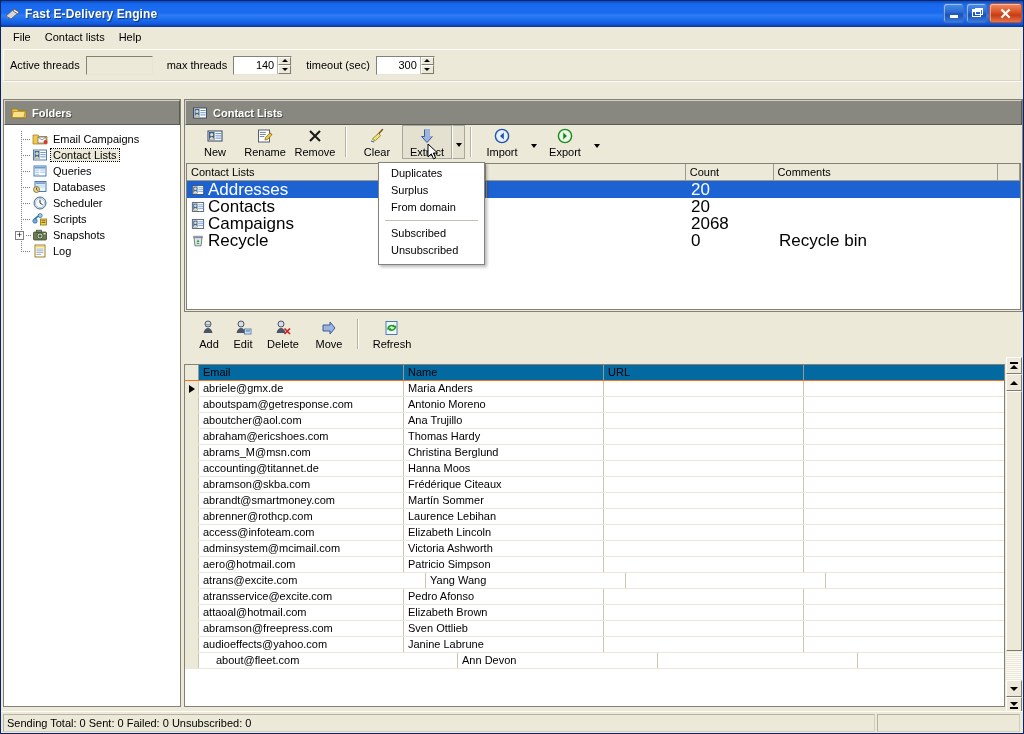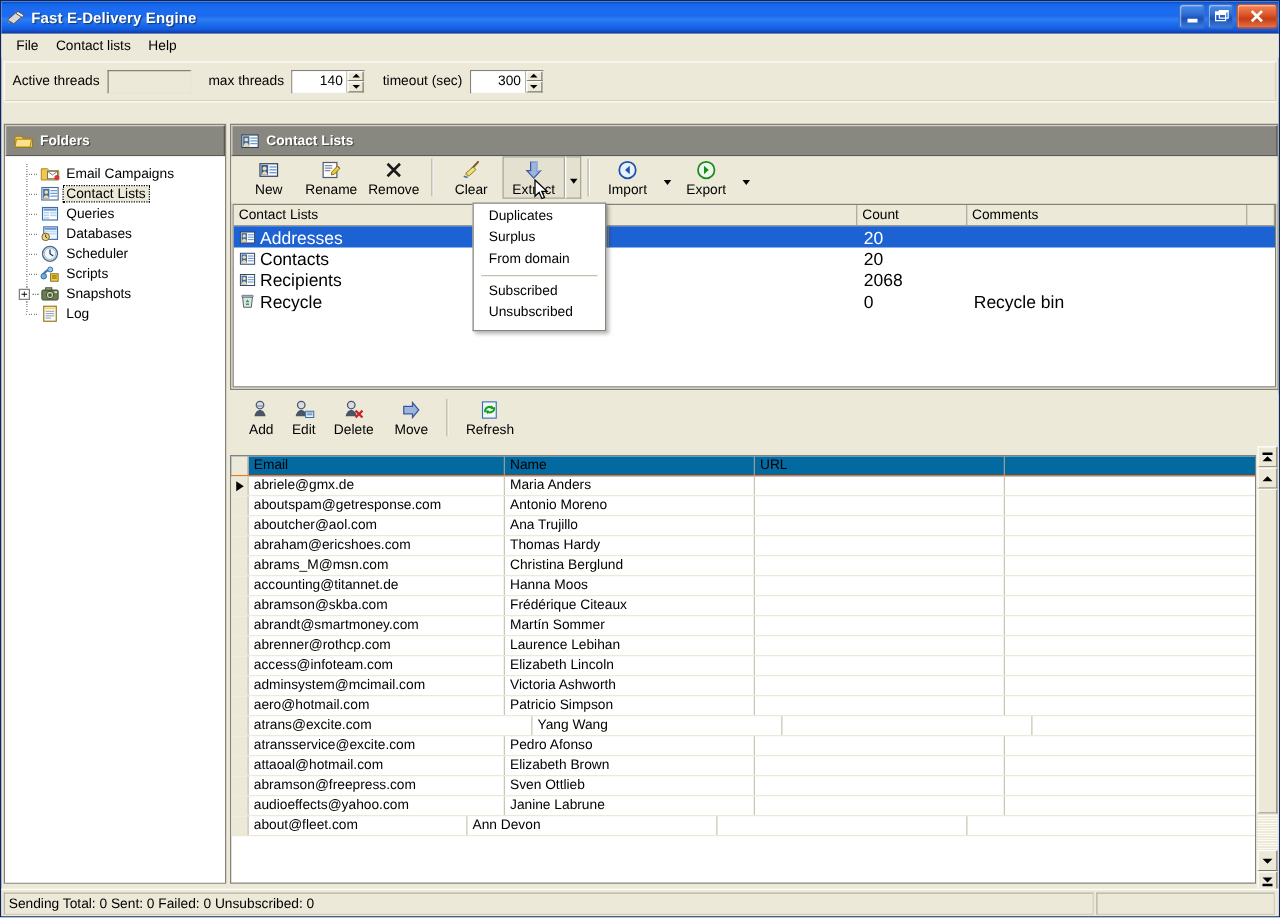--- a/index.html
+++ b/index.html
@@ -254,21 +254,21 @@
     box-sizing: border-box;
   }
   .gcell-h {
     font-size: 11px; line-height: 16px; padding-left: 4px;
     border-right: 1px solid #9c9a8e;
     box-sizing: border-box; overflow: hidden; white-space: nowrap;
     background: #ece9d8;
   }
   .grow { display: flex; height: 17px; box-sizing: border-box; }
   .gcell {
-    font-size: 14px; line-height: 16px; padding-left: 4px;
+    font-size: 17px; line-height: 16px; padding-left: 4px;
     box-sizing: border-box; overflow: hidden; white-space: nowrap;
     display: flex; align-items: center;
   }
   .grow.sel { background: #1c62d3; color: #fff; }
   .grow.sel .gcell { color: #fff; }
   .sel-marker { border-right: 1px solid #b08c44; }
 
   .li-icon { width: 14px; height: 14px; margin-right: 3px; flex: none; position: relative; }
 
   
@@ -796,21 +796,21 @@
             <svg width="14" height="14" viewBox="0 0 16 16">
               <rect x="1.5" y="3" width="13" height="10" fill="#fefefe" stroke="#33435c" stroke-width=".9"></rect>
               <rect x="2.5" y="4" width="5" height="8" fill="#3a6ea8"></rect>
               <circle cx="5" cy="6.6" r="1.5" fill="#f7d9a0"></circle>
               <path d="M2.8 11.8c.3-1.8 1.3-2.6 2.2-2.6s1.9.8 2.2 2.6z" fill="#f7d9a0"></path>
               <rect x="8.3" y="5" width="5.4" height="1" fill="#6d9bd1"></rect>
               <rect x="8.3" y="7.2" width="5.4" height="1" fill="#6d9bd1"></rect>
               <rect x="8.3" y="9.4" width="5.4" height="1" fill="#6d9bd1"></rect>
             </svg>
           </span>
-          <span>Recipients</span>
+          <span>Campaigns</span>
         </div>
         <div class="gcell" style="width:200px"></div>
         <div class="gcell" style="width:88px">2068</div>
         <div class="gcell" style="width:225px"></div>
       </div>
 
       <div class="grow">
         <div class="gcell" style="width:300px">
           <span class="li-icon">
             <svg width="14" height="14" viewBox="0 0 16 16">
@@ -995,21 +995,21 @@
           <div class="dg-cell" style="width: 200px;"></div>
         </div>
         <div class="dg-row">
           <div class="dg-marker"></div>
           <div class="dg-cell" style="width: 205px;">audioeffects@yahoo.com</div>
           <div class="dg-cell" style="width: 200px;">Janine Labrune</div>
           <div class="dg-cell" style="width: 200px;"></div>
         </div>
         <div class="dg-row">
           <div class="dg-marker"></div>
-          <div class="dg-cell" style="width: 175px;">about@fleet.com</div>
+          <div class="dg-cell" style="width: 246px; margin-left: 13px;">about@fleet.com</div>
           <div class="dg-cell" style="width: 200px;">Ann Devon</div>
           <div class="dg-cell" style="width: 200px;"></div>
         </div>
       </div>
   </div>
 
   <div class="vscroll">
     <div class="sb-btn">
       <span class="a-upl">
           <span class="bar-t"></span>

